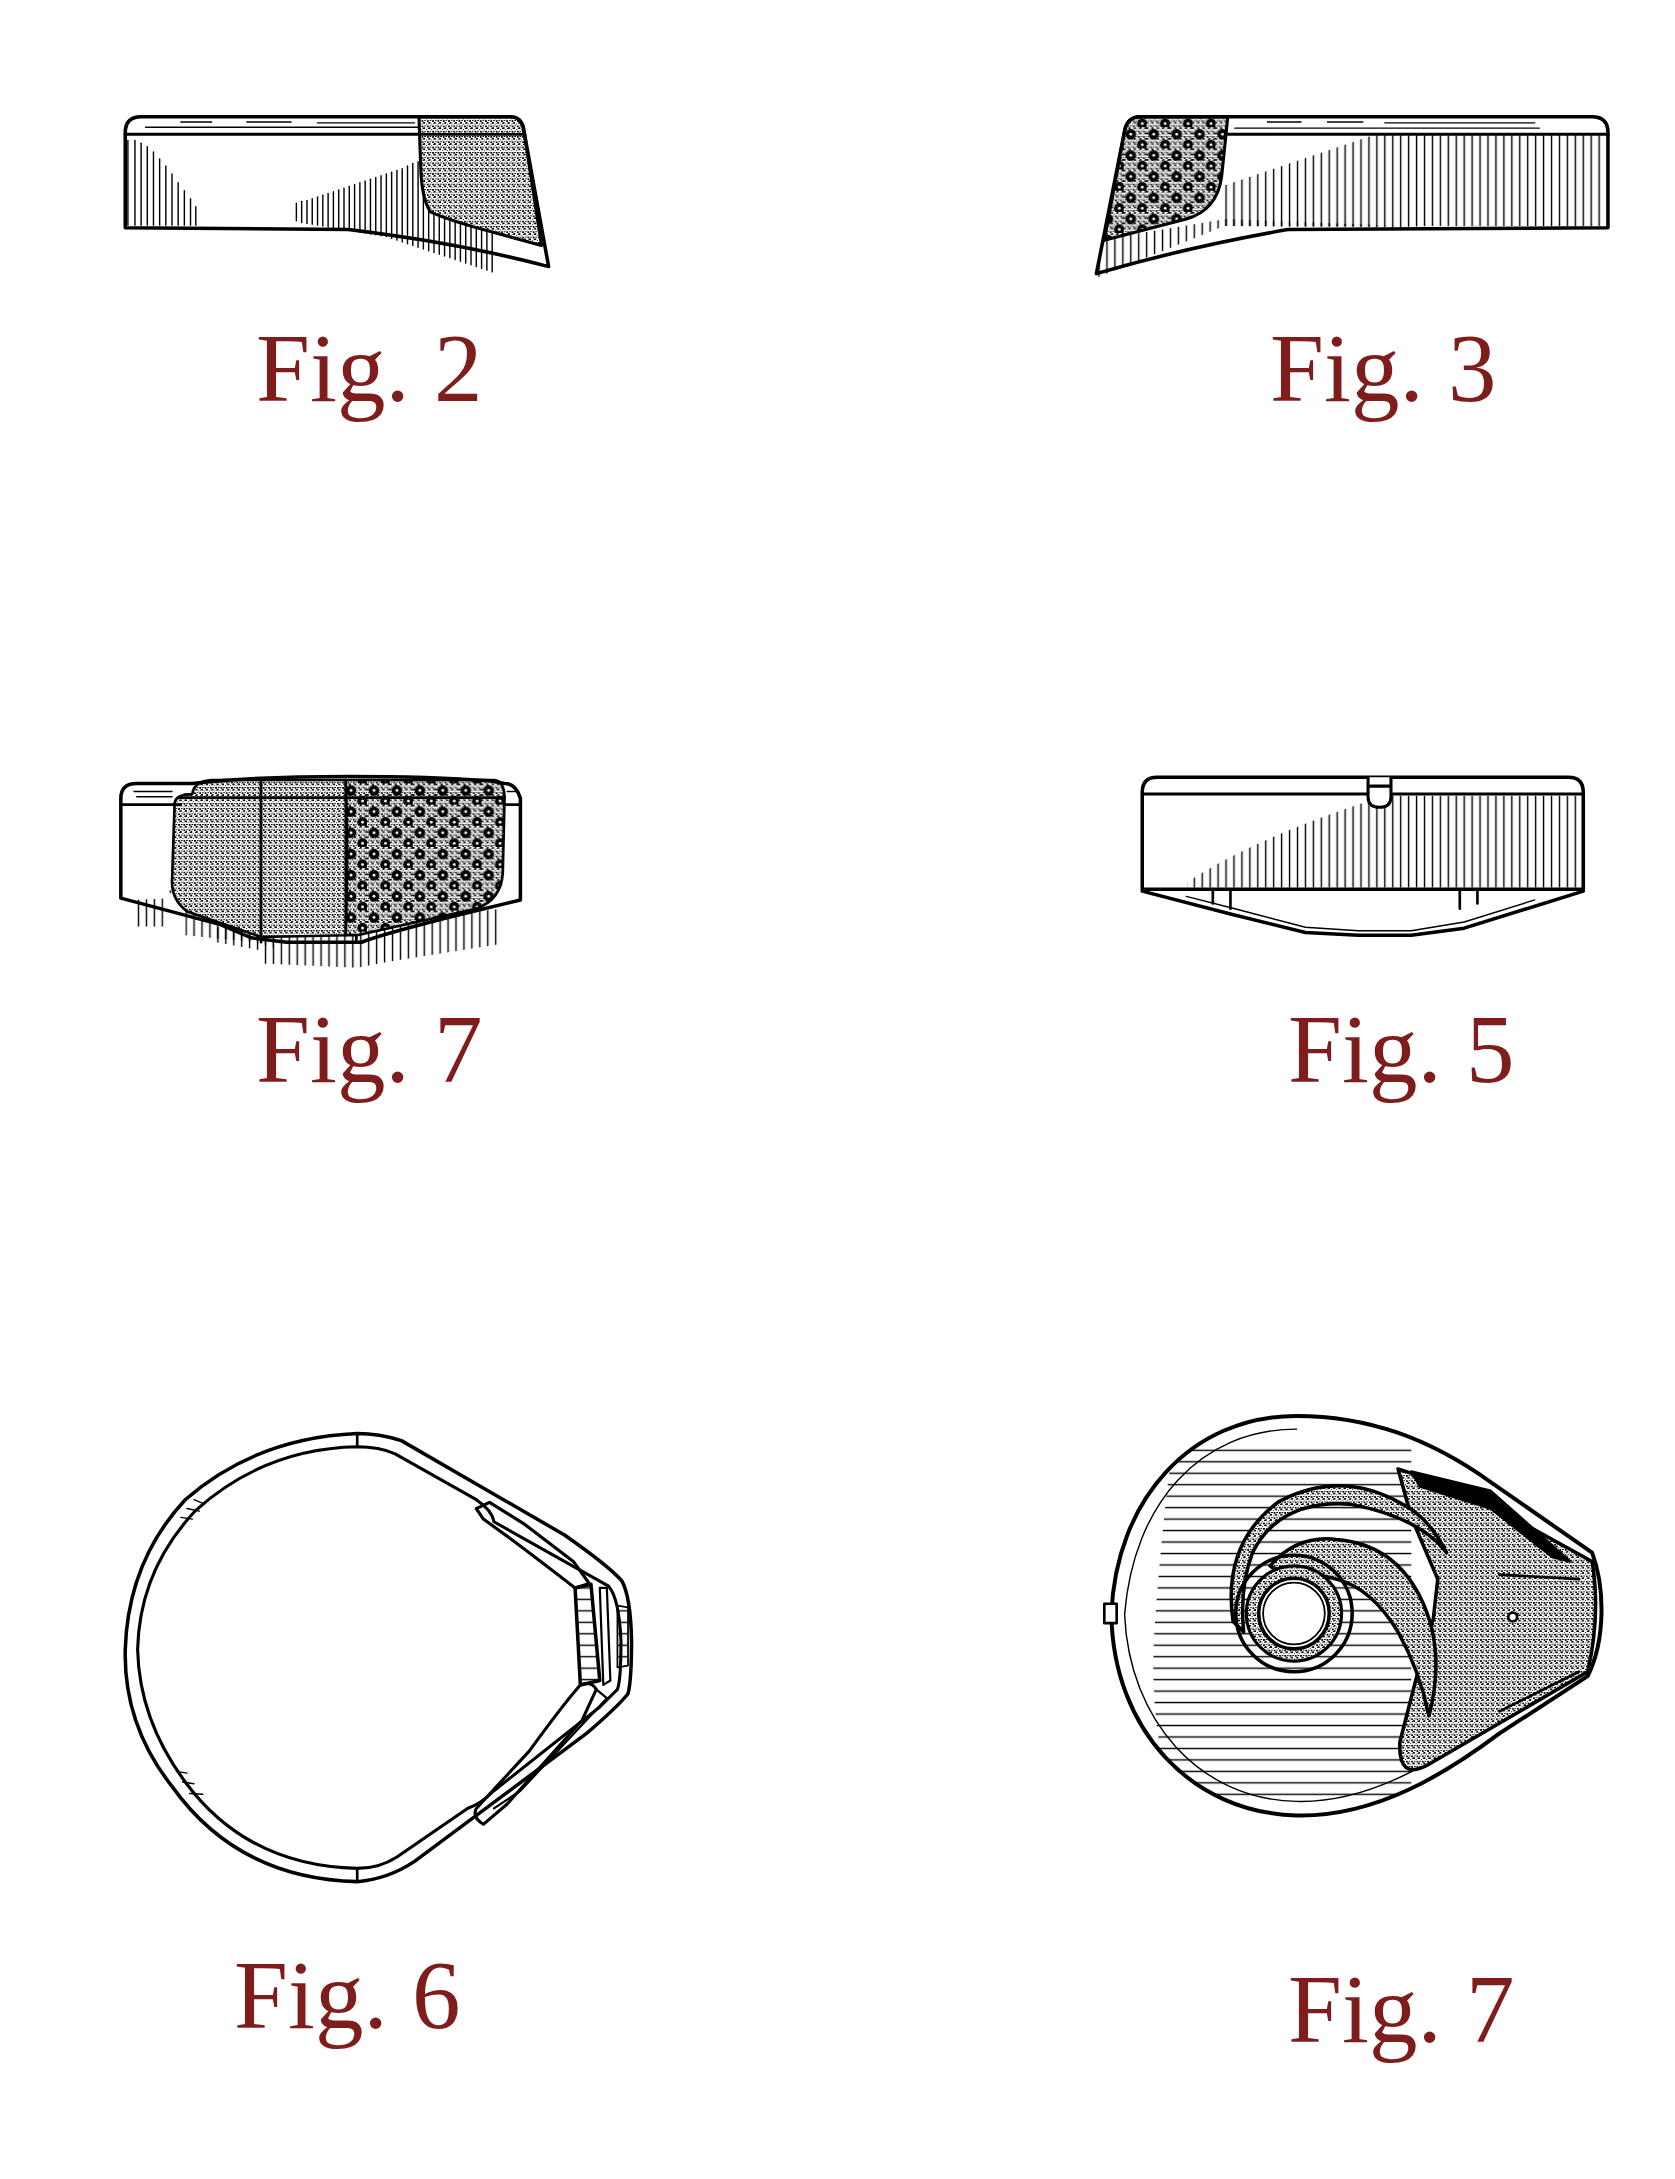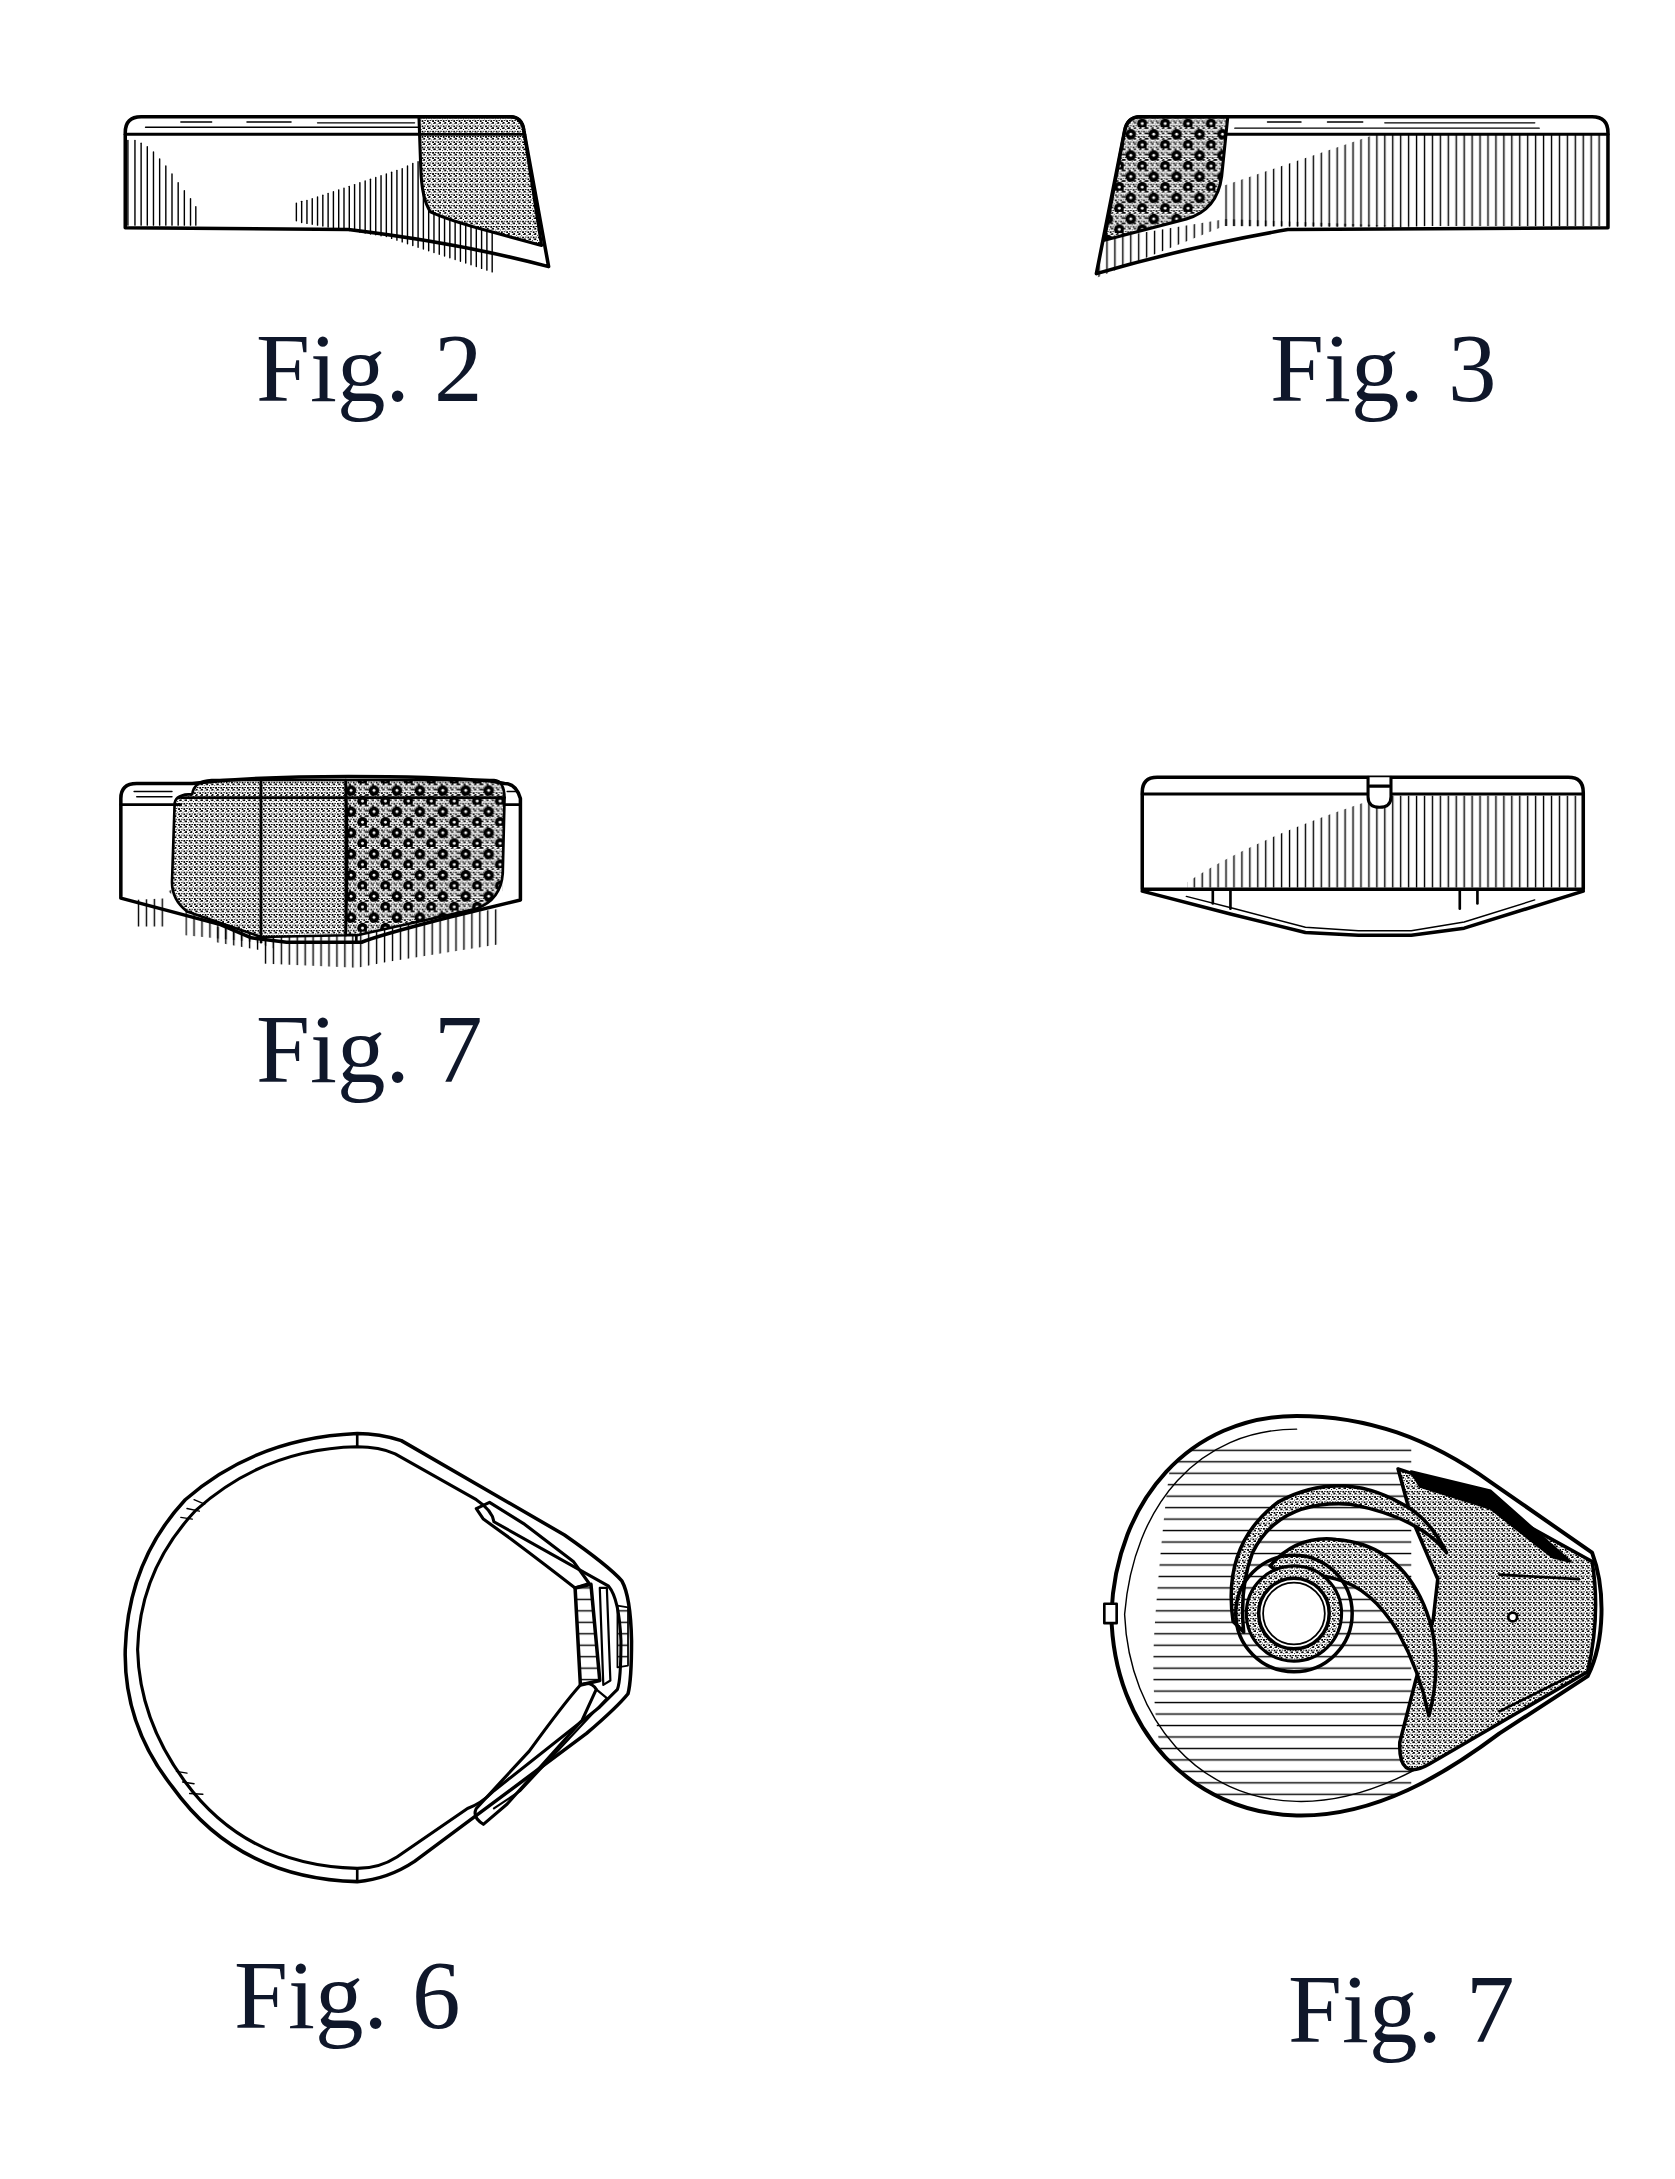--- a/index.html
+++ b/index.html
@@ -3,21 +3,21 @@
 <meta charset="utf-8">
 <style>
   html, body { margin: 0; padding: 0; background: #ffffff; }
   body { width: 1675px; height: 2180px; position: relative; overflow: hidden; }
   .sheet { position: absolute; left: 0; top: 0; width: 1675px; height: 2180px; }
   .fig-label {
     position: absolute;
     font-family: "Liberation Serif", "DejaVu Serif", serif;
     font-size: 97px;
     line-height: 1;
-    color: #0f172a;
+    color: #7f1d1d;
     white-space: nowrap;
   }
   svg.drawing { position: absolute; left: 0; top: 0; }
 </style>
 </head>
 <body>
 
 <div class="sheet">
 
 <svg class="drawing" width="1675" height="2180" viewBox="0 0 1899 2471">
@@ -225,17 +225,18 @@
     <circle cx="1467" cy="1829" r="66" stroke-width="4"></circle>
     <circle cx="1467" cy="1829" r="54" fill="url(#stipple)" stroke-width="3.5"></circle>
     <circle cx="1467" cy="1829" r="40" fill="#fff" stroke-width="4"></circle>
     <circle cx="1467" cy="1829" r="35" stroke-width="2"></circle>
   </g>
 </svg>
 
 <div class="fig-label" style="left:256px; top:320px;">Fig. 2</div>
 <div class="fig-label" style="left:1270px; top:320px;">Fig. 3</div>
 <div class="fig-label" style="left:256px; top:1001px;">Fig. 7</div>
+<div class="fig-label" style="left:1288px; top:1001px;">Fig. 5</div>
 <div class="fig-label" style="left:234px; top:1947px;">Fig. 6</div>
 <div class="fig-label" style="left:1288px; top:1961px;">Fig. 7</div>
 
 </div>
 
 
 </body></html>

